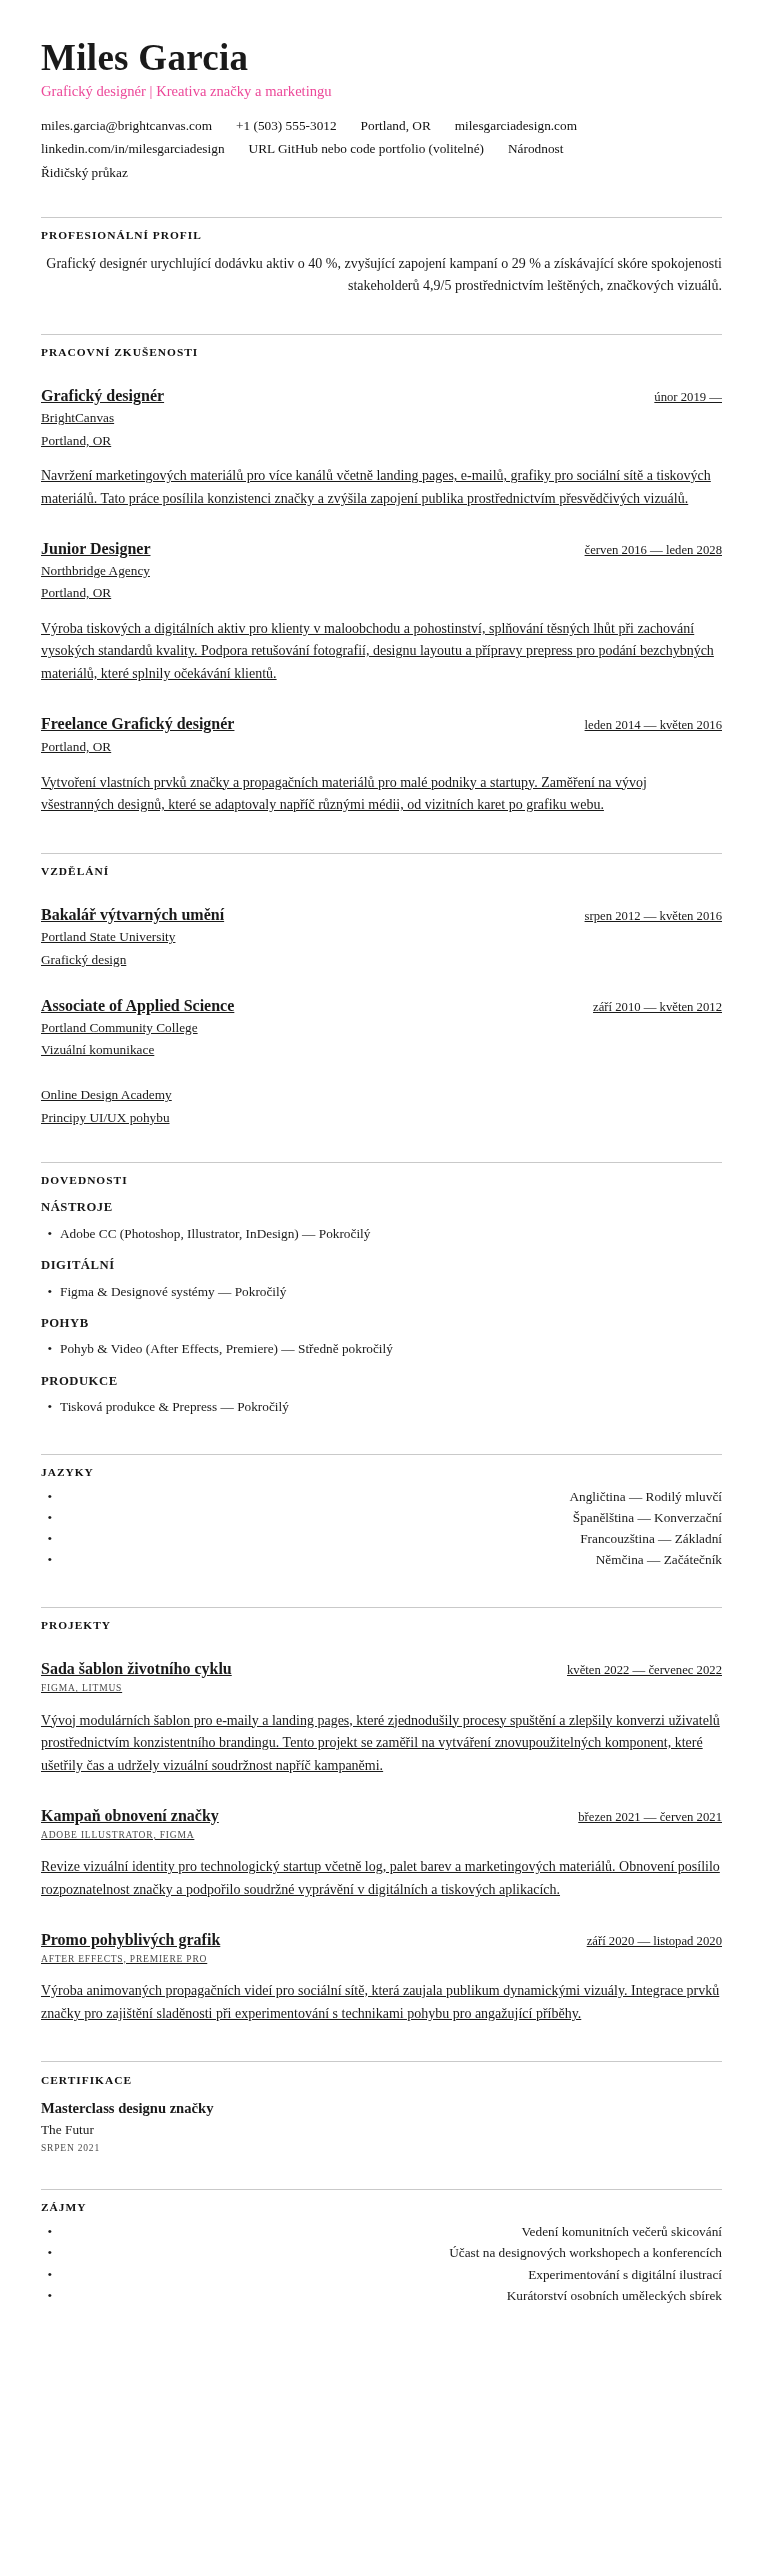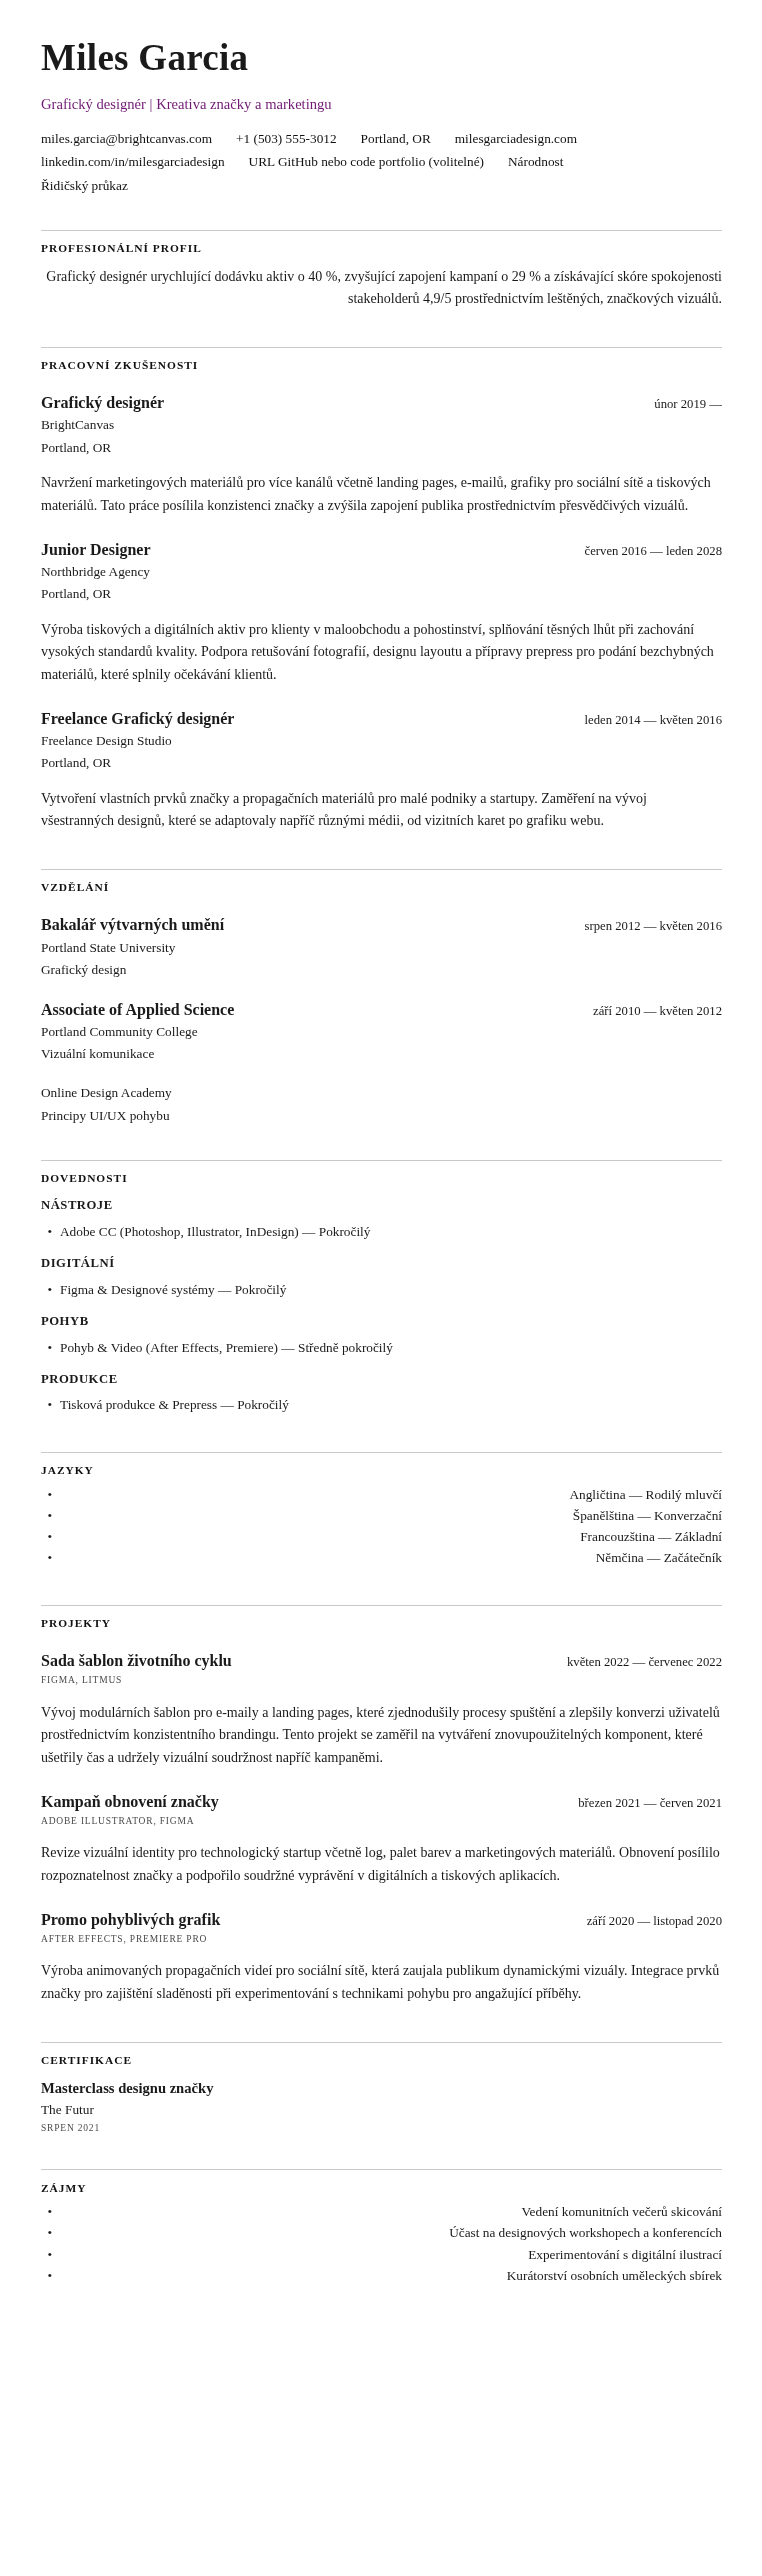--- a/index.html
+++ b/index.html
@@ -6,38 +6,38 @@
   html, body { background: #ffffff; }
   body {
     width: 763px;
     font-family: "Liberation Serif", "DejaVu Serif", serif;
     color: #1a1a1a;
   }
   .page { padding: 38px 41px 41px 41px; }
 
   
   .name { font-size: 37px; font-weight: 700; letter-spacing: 0.3px; line-height: 1.1; }
-  .tagline { font-size: 14.6px; color: #701a75; margin-top: 17px; }
+  .tagline { font-size: 14.6px; color: #ec4899; margin-top: 4px; }
   .contacts { margin-top: 18px; font-size: 13.3px; color: #111111; }
   .contact-row { display: flex; flex-wrap: wrap; gap: 6.4px 24px; margin-top: 7.6px; }
   .contact-row:first-child { margin-top: 0; }
 
   
   .section { margin-top: 36px; }
   .section-rule { border: none; border-top: 0.6px solid #c9c9c9; margin-bottom: 11.4px; }
   .section-title {
     font-size: 11.4px; font-weight: 700; letter-spacing: 1px;
     text-transform: uppercase; color: #111111;
   }
   .section-body { margin-top: 11.4px; text-align: right; }
 
   .para { font-size: 14px; line-height: 1.62; color: #1a1a1a; }
 
   
-  .entry { margin-top: 23px; }
+  .entry { margin-top: 29px; text-decoration: underline; }
   .entry:first-child { margin-top: 14px; }
   .entry-head { display: flex; justify-content: space-between; align-items: baseline; gap: 12.7px; }
   .entry-title { font-size: 16px; font-weight: 700; }
   .entry-dates { font-size: 12.7px; color: #1a1a1a; white-space: nowrap; }
   .entry-sub { font-size: 13.3px; margin-top: 5.1px; }
   .entry-sub2 { font-size: 13.3px; margin-top: 6.4px; }
   .entry-desc { margin-top: 16.5px; }
   .entry-tools {
     font-size: 9.5px; letter-spacing: 0.8px; text-transform: uppercase;
     color: #4a4a4a; margin-top: 5.1px;
@@ -116,21 +116,20 @@
       <div class="entry-sub">Northbridge Agency</div>
       <div class="entry-sub2">Portland, OR</div>
       <p class="para entry-desc">Výroba tiskových a digitálních aktiv pro klienty v maloobchodu a pohostinství, splňování těsných lhůt při zachování vysokých standardů kvality. Podpora retušování fotografií, designu layoutu a přípravy prepress pro podání bezchybných materiálů, které splnily očekávání klientů.</p>
     </div>
 
     <div class="entry">
       <div class="entry-head">
         <span class="entry-title">Freelance Grafický designér</span>
         <span class="entry-dates">leden 2014 — květen 2016</span>
       </div>
-      <div class="entry-sub">Freelance Design Studio</div>
       <div class="entry-sub2">Portland, OR</div>
       <p class="para entry-desc">Vytvoření vlastních prvků značky a propagačních materiálů pro malé podniky a startupy. Zaměření na vývoj všestranných designů, které se adaptovaly napříč různými médii, od vizitních karet po grafiku webu.</p>
     </div>
   </section>
 
   <section class="section">
     <hr class="section-rule">
     <div class="section-title">VZDĚLÁNÍ</div>
 
     <div class="entry">

